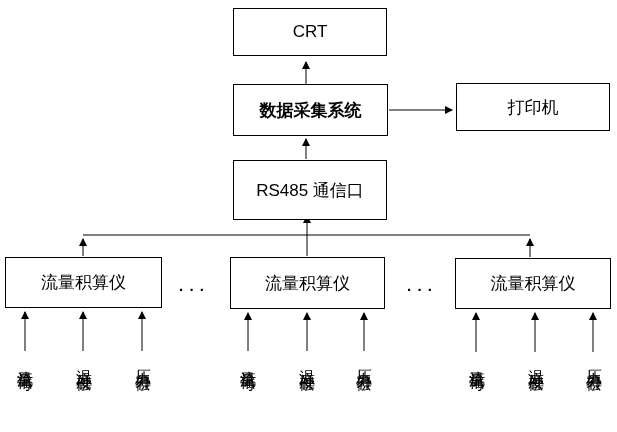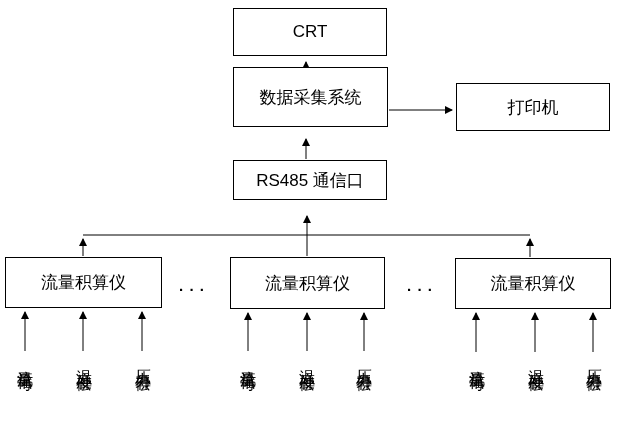--- a/index.html
+++ b/index.html
@@ -85,25 +85,25 @@
     <line x1="307" y1="351" x2="307" y2="313" stroke="#000" stroke-width="1" marker-end="url(#ah)"></line>
     <line x1="364" y1="351" x2="364" y2="313" stroke="#000" stroke-width="1" marker-end="url(#ah)"></line>
 
     <line x1="476" y1="352" x2="476" y2="313" stroke="#000" stroke-width="1" marker-end="url(#ah)"></line>
     <line x1="535" y1="352" x2="535" y2="313" stroke="#000" stroke-width="1" marker-end="url(#ah)"></line>
     <line x1="593" y1="352" x2="593" y2="313" stroke="#000" stroke-width="1" marker-end="url(#ah)"></line>
   </svg>
 
   <div class="box" style="left:233px; top:8px; width:154px; height:48px;text-align:right;">CRT</div>
 
-  <div class="box" style="left:233px; top:67px; width:155px; height:60px;">数据采集系统</div>
+  <div class="box" style="left:233px; top:84px; width:155px; height:52px;font-weight:bold;">数据采集系统</div>
 
   <div class="box" style="left:456px; top:83px; width:154px; height:48px;">打印机</div>
 
-  <div class="box" style="left:233px; top:160px; width:154px; height:40px;">RS485 通信口</div>
+  <div class="box" style="left:233px; top:160px; width:154px; height:60px;">RS485 通信口</div>
 
   <div class="box" style="left:5px; top:257px; width:157px; height:51px;">流量积算仪</div>
 
   <div class="box" style="left:230px; top:257px; width:155px; height:52px;">流量积算仪</div>
 
   <div class="box" style="left:455px; top:258px; width:156px; height:51px;">流量积算仪</div>
 
   <div class="ellipsis" style="left:192px;">. . .</div>
   <div class="ellipsis" style="left:420px;">. . .</div>
 

